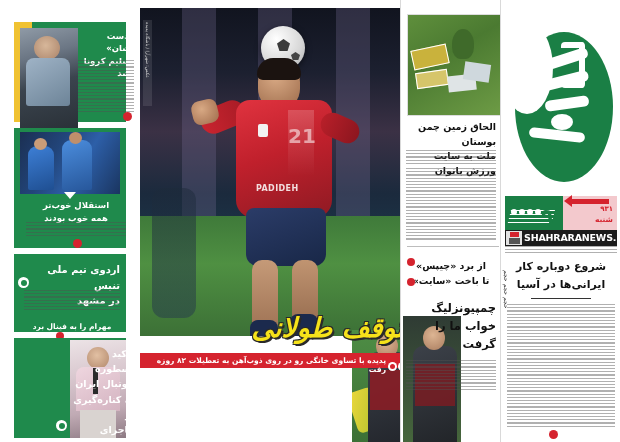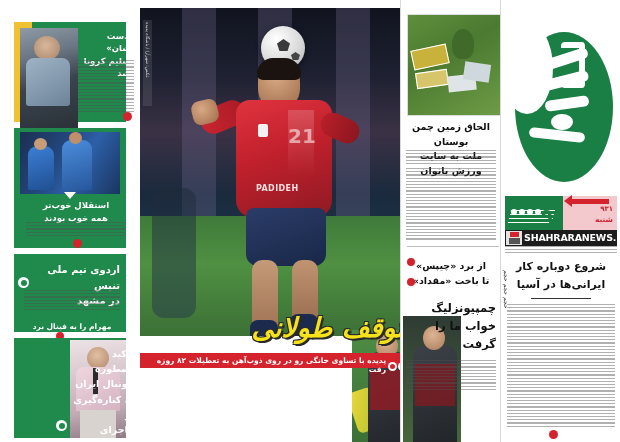--- a/index.html
+++ b/index.html
@@ -150,21 +150,21 @@
   
   .col-mid{position:absolute;left:400px;top:0;width:100px;height:442px;background:#fff;
            border-left:1px solid #d9d9d9;}
   .mc-photo{position:absolute;left:6px;top:14px;width:92px;height:100px;overflow:hidden;border:1px solid #ddd;}
   .mc-photo .g{position:absolute;inset:0;background:linear-gradient(150deg,#5f8f3c 0%,#4b7a31 40%,#6d9b45 100%);}
   .mc-photo .f1{position:absolute;left:4px;top:32px;width:34px;height:18px;background:#c9b23c;transform:rotate(-12deg);border:1px solid #fff;}
   .mc-photo .f2{position:absolute;left:8px;top:56px;width:30px;height:14px;background:#d6c56a;transform:rotate(-8deg);border:1px solid #fff;}
   .mc-photo .b1{position:absolute;left:40px;top:60px;width:28px;height:16px;background:#dfe4e6;transform:rotate(-6deg);}
   .mc-photo .b2{position:absolute;left:56px;top:48px;width:26px;height:18px;background:#cfd8dd;transform:rotate(8deg);}
   .mc-photo .tree{position:absolute;left:44px;top:14px;width:22px;height:30px;background:#3f6a2a;border-radius:50% 50% 40% 40%;}
-  .mc-head{position:absolute;right:5px;top:120px;width:90px;text-align:center;color:#111;
+  .mc-head{position:absolute;right:5px;top:120px;width:90px;text-align:right;color:#111;
            font-size:9.5px;font-weight:bold;line-height:1.55;}
   .mc-kicker{position:absolute;right:5px;top:150px;width:90px;height:14px;}
   .mc-body{position:absolute;right:5px;top:168px;width:90px;height:72px;}
 
   .mc-rule{position:absolute;left:6px;top:246px;width:92px;height:1px;background:#bdbdbd;}
   .mc-head2{position:absolute;right:5px;top:258px;width:90px;text-align:center;color:#111;
            font-size:9.5px;font-weight:bold;line-height:1.6;}
   .mc-d1{position:absolute;left:6px;top:258px;width:8px;height:8px;border-radius:50%;background:#d5232e;}
   .mc-d2{position:absolute;left:6px;top:278px;width:8px;height:8px;border-radius:50%;background:#d5232e;}
 
@@ -360,21 +360,21 @@
       </div>
       <div class="mc-kicker blur-lines"></div>
       <div class="mc-body blur-lines"></div>
     </div>
 
     <div class="mc-rule"></div>
 
     <div>
       <div class="mc-head2 rtl">
         <div>از برد «چیپس»</div>
-        <div>تا باخت «مقداد»</div>
+        <div>تا باخت «سایت»</div>
       </div>
       <div class="mc-d1"></div>
       <div class="mc-d2"></div>
     </div>
 
     <div>
       <div class="mc-photo2">
         <div class="gg"></div>
         <div class="bd"></div>
         <div class="rd"></div>

